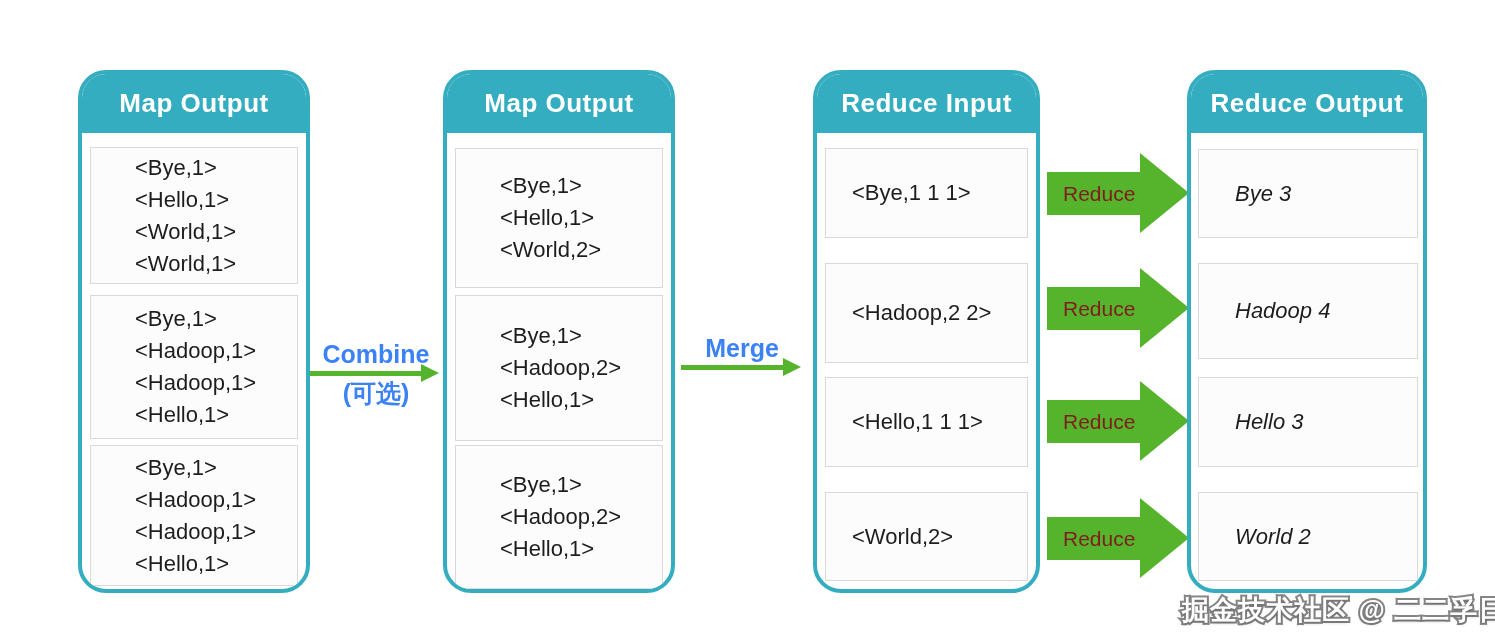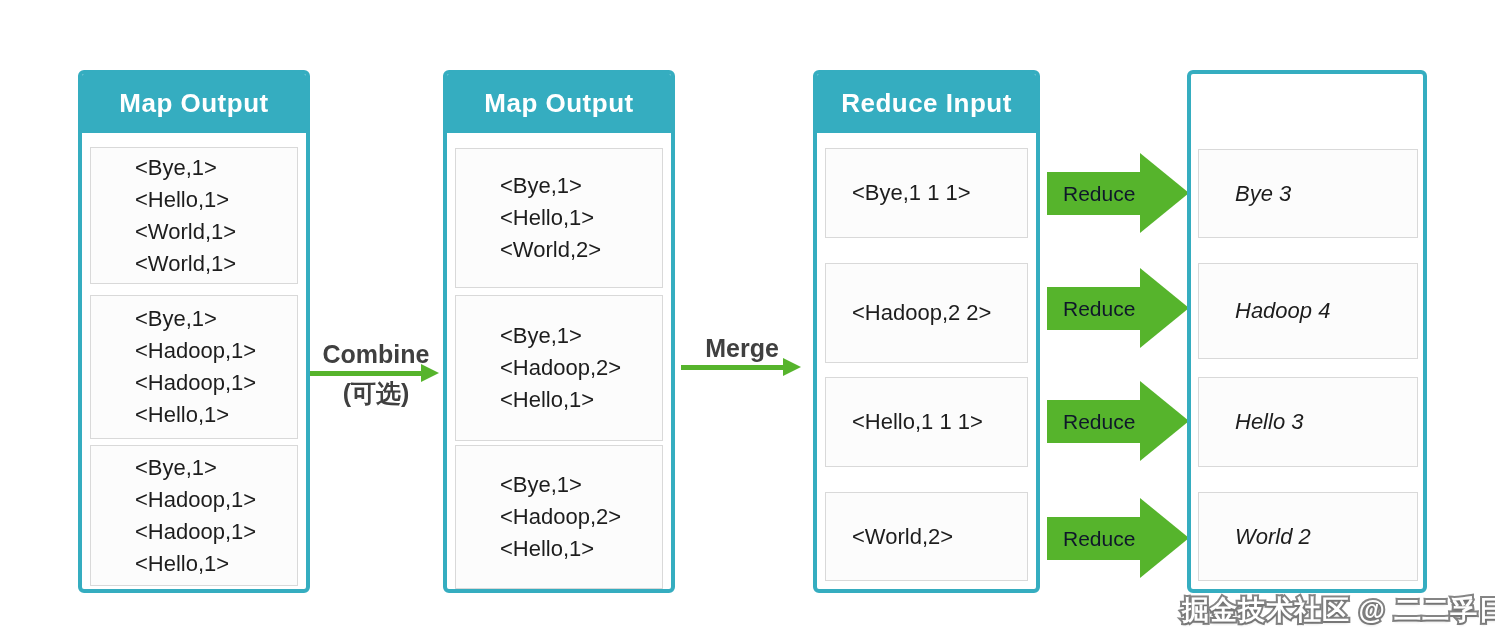--- a/index.html
+++ b/index.html
@@ -1,21 +1,21 @@
 <!DOCTYPE html>
 <html><head>
 <meta charset="utf-8">
 <style>
   html,body{margin:0;padding:0;background:#ffffff;}
   body{font-family:"Liberation Sans","DejaVu Sans",sans-serif;}
   .stage{position:relative;width:1495px;height:635px;background:#ffffff;overflow:hidden;}
 
   
   .panel{position:absolute;top:70px;height:523px;border:4px solid #35adc0;
-         border-radius:6px;background:#ffffff;box-sizing:border-box;overflow:hidden;}
+         border-radius:28px;background:#ffffff;box-sizing:border-box;overflow:hidden;}
   .p1{left:78px;width:232px;}
   .p2{left:443px;width:232px;}
   .p3{left:813px;width:227px;}
   .p4{left:1187px;width:240px;}
   .panel-header{height:59px;background:#35adc0;color:#ffffff;font-size:26px;
                 font-weight:bold;display:flex;align-items:center;justify-content:center;
                 letter-spacing:0.5px;}
 
   .kv-box{position:absolute;border:1px solid #d9d9d9;background:#fcfcfc;
           box-sizing:border-box;display:flex;flex-direction:column;justify-content:center;
@@ -23,37 +23,37 @@
   .p1 .kv-box,.p2 .kv-box{left:8px;width:208px;padding-left:44px;}
   .p3 .kv-box{left:8px;width:203px;padding-left:26px;}
   .p4 .kv-box{left:7px;width:220px;padding-left:36px;font-style:italic;}
 
   .p1 .b1{top:73px;height:137px;}  .p1 .b2{top:221px;height:144px;}  .p1 .b3{top:371px;height:141px;}
   .p2 .b1{top:74px;height:140px;}  .p2 .b2{top:221px;height:146px;}  .p2 .b3{top:371px;height:144px;}
   .p3 .b1{top:74px;height:90px;}   .p3 .b2{top:189px;height:100px;}   .p3 .b3{top:303px;height:90px;}   .p3 .b4{top:418px;height:89px;}
   .p4 .b1{top:75px;height:89px;}   .p4 .b2{top:189px;height:96px;}   .p4 .b3{top:303px;height:90px;}   .p4 .b4{top:418px;height:89px;}
 
   
-  .flow-arrow{position:absolute;text-align:center;color:#404040;font-weight:bold;
+  .flow-arrow{position:absolute;text-align:center;color:#3b82f6;font-weight:bold;
               font-size:25px;line-height:28px;}
   .combine{left:310px;top:340px;width:132px;}
   .merge{left:681px;top:334px;width:122px;}
   .arrow-line{position:relative;height:5px;background:#56b42c;margin-top:3px;}
   .combine .arrow-line{width:112px;}
   .merge .arrow-line{width:103px;}
   .arrow-tip{position:absolute;right:-17px;top:-7px;width:0;height:0;
              border-left:18px solid #56b42c;border-top:9px solid transparent;
              border-bottom:9px solid transparent;}
   .sublabel{margin-top:3px;}
 
   
   .reduce-arrow{position:absolute;left:1047px;width:142px;height:80px;}
   .ra1{top:153px;} .ra2{top:268px;} .ra3{top:381px;} .ra4{top:498px;}
   .reduce-body{position:absolute;left:0;top:19px;width:94px;height:43px;background:#56b42c;
-               color:#0f172a;font-size:21px;line-height:43px;padding-left:16px;
+               color:#7f1d1d;font-size:21px;line-height:43px;padding-left:16px;
                box-sizing:border-box;white-space:nowrap;}
   .reduce-head{position:absolute;left:93px;top:0;width:0;height:0;
                border-left:49px solid #56b42c;border-top:40px solid transparent;
                border-bottom:40px solid transparent;}
 
   
   .watermark{position:absolute;left:1182px;top:592px;font-size:27px;font-weight:bold;
              color:#ffffff;-webkit-text-stroke:4px #858585;paint-order:stroke fill;
              letter-spacing:1px;white-space:nowrap;z-index:10;
              text-shadow:0 2px 3px rgba(0,0,0,0.18);}
@@ -152,20 +152,23 @@
   <div class="reduce-arrow ra3">
     <div class="reduce-body">Reduce</div>
     <div class="reduce-head"></div>
   </div>
   <div class="reduce-arrow ra4">
     <div class="reduce-body">Reduce</div>
     <div class="reduce-head"></div>
   </div>
 
   <div class="panel p4">
+    <div class="panel-header">
+      <span>Reduce Output</span>
+    </div>
     <div class="kv-box b1">
       <span>Bye 3</span>
     </div>
     <div class="kv-box b2">
       <span>Hadoop 4</span>
     </div>
     <div class="kv-box b3">
       <span>Hello 3</span>
     </div>
     <div class="kv-box b4">

